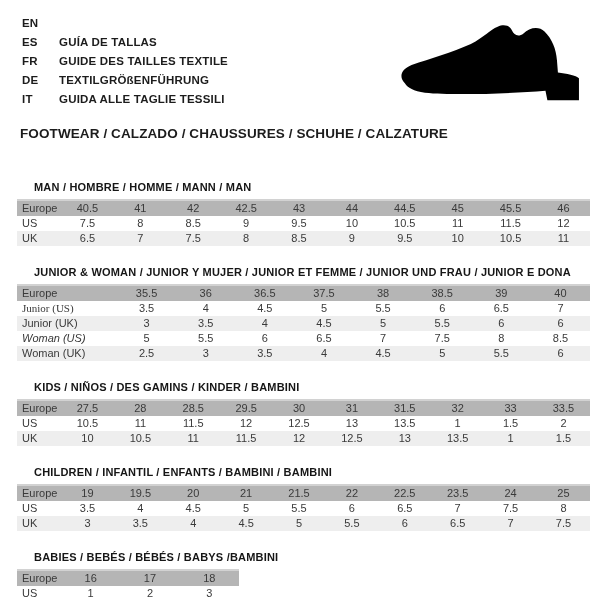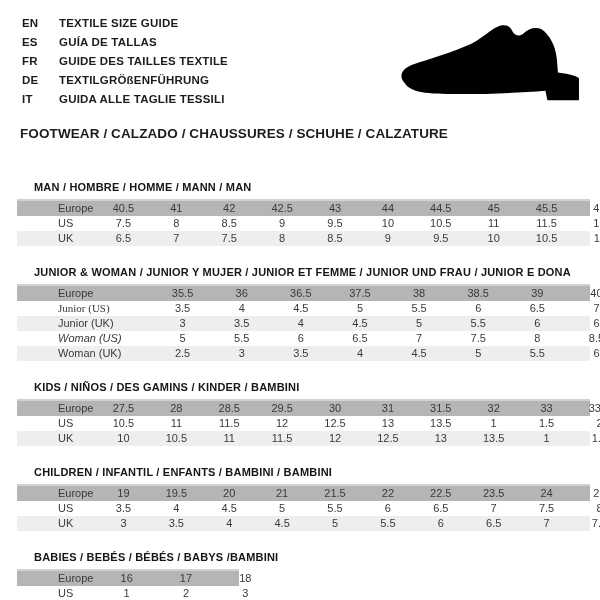--- a/index.html
+++ b/index.html
@@ -18,36 +18,35 @@
   .lang-code { width:37px; flex:none; }
   .shoe-wrap { position:absolute; top:20px; right:14px; width:192px; height:88px; }
   .shoe-wrap svg { width:100%; height:100%; }
   .category-line { margin:10px 0 0 20px; font-weight:700; font-size:13.5px; letter-spacing:0.1px; }
 
   
   .tables-wrap { margin:40px 0 0 17px; }
   .tsec { margin-bottom:20px; }
   .ttitle { font-weight:700; font-size:11px; letter-spacing:0.2px; margin:0 0 6px 5px; color:#161616;padding-left:12px; }
   .tbl { font-size:11px; color:#3a3a3a; }
-  .trow { display:flex; height:15px; line-height:15px;padding-left:36px; }
+  .trow { display:flex; height:15px; line-height:15px; }
   .trow.head { background:var(--header-row-bg, #b5b5b5); border-top:2px solid var(--row-top-edge, #d2d2d2); }
   .trow.alt  { background:var(--alt-row-bg, #eeeeee); }
   .cell { text-align:center; flex:none; white-space:nowrap; }
   .cell.lbl { text-align:left; padding-left:5px; box-sizing:border-box; }
 </style>
 </head>
 <body>
 
 <div class="page">
 
   <div class="hdr">
     <div>
         <div class="lang-row">
           <span class="lang-code">EN</span>
-          <span class="lang-label">TEXTILE SIZE GUIDE</span>
         </div>
         <div class="lang-row">
           <span class="lang-code">ES</span>
           <span class="lang-label">GUÍA DE TALLAS</span>
         </div>
         <div class="lang-row">
           <span class="lang-code">FR</span>
           <span class="lang-label">GUIDE DES TAILLES TEXTILE</span>
         </div>
         <div class="lang-row">

